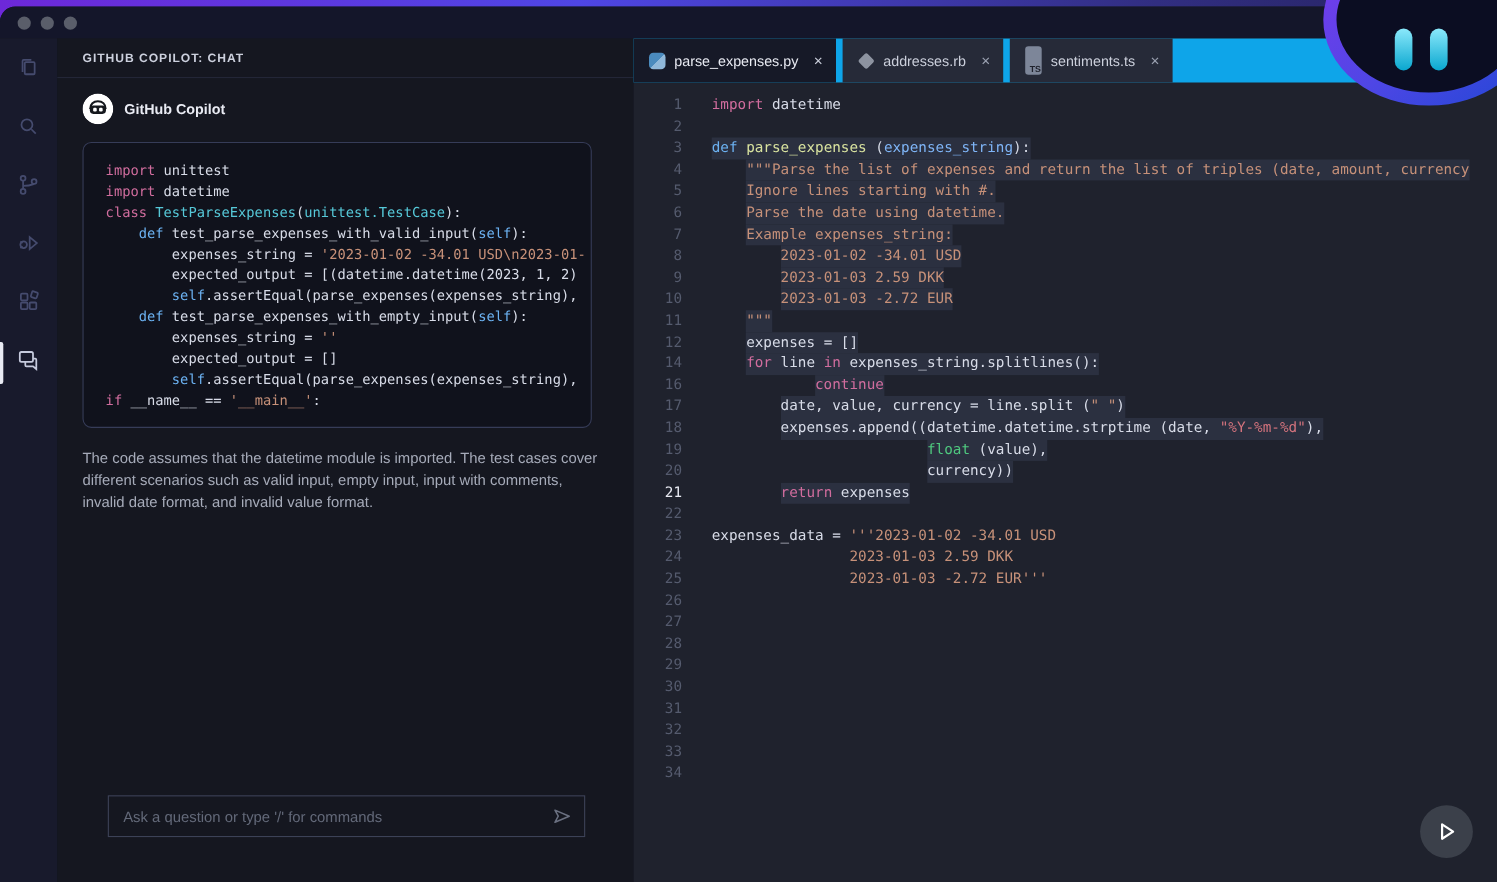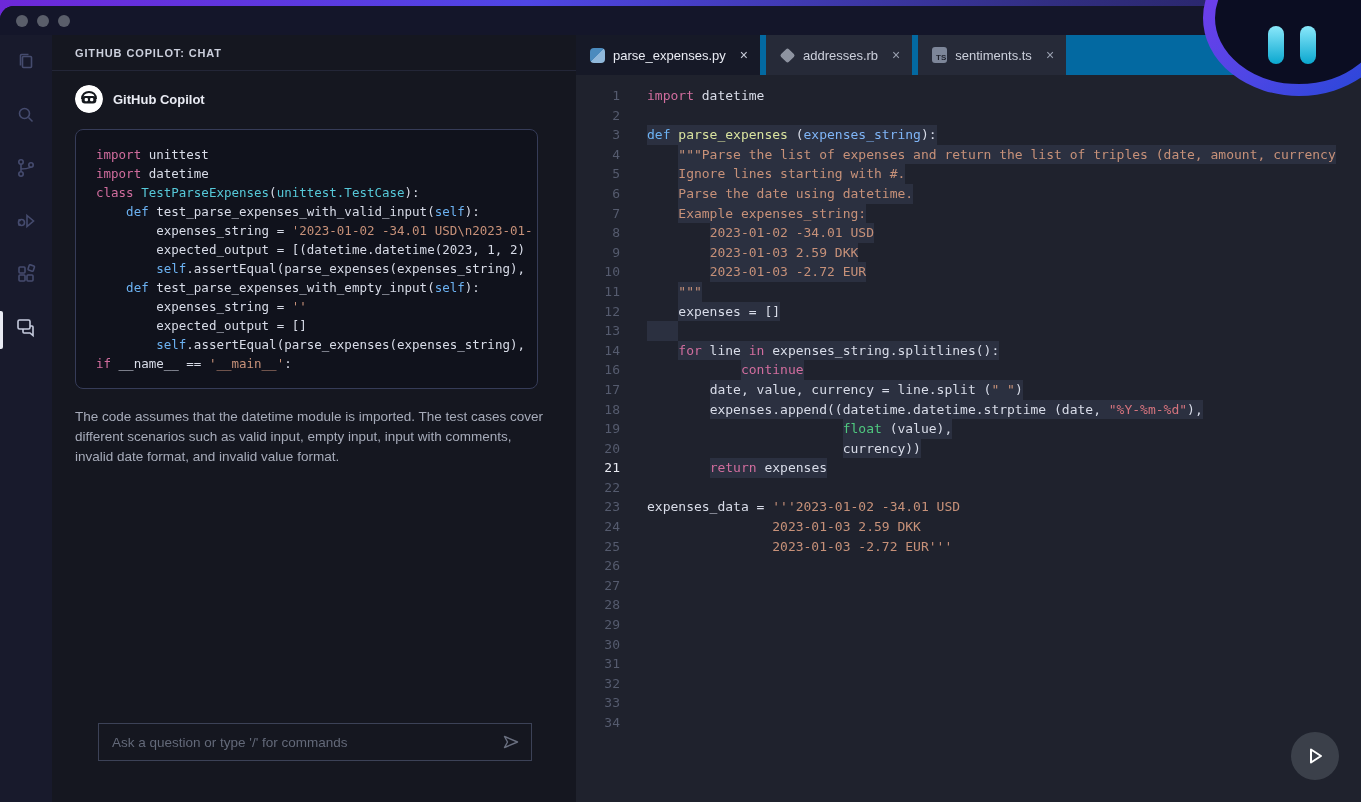--- a/index.html
+++ b/index.html
@@ -47,29 +47,29 @@
   
   .chat-inputwrap{margin:auto 22px 41px 23px;flex:0 0 auto;position:relative;}
   .chat-input{
     width:100%;box-sizing:border-box;height:38px;background:transparent;border:1px solid #3c4257;border-radius:0;
     color:#c7ccd8;font-size:13.5px;padding:0 40px 0 13px;outline:none;font-family:"Liberation Sans",sans-serif;
   }
   .chat-input::placeholder{color:#636979;}
   .send-icon{position:absolute;right:12px;top:10px;}
   
   .editor{flex:1;display:flex;flex-direction:column;min-width:0;background:#1f222d;}
-  .tabbar{height:40px;background:#0369a1;display:flex;flex:0 0 auto;}
+  .tabbar{height:40px;background:#0ea5e9;display:flex;flex:0 0 auto;}
   .tab{display:flex;align-items:center;gap:8px;padding:0 12px 0 14px;margin-right:6px;cursor:pointer;font-size:13px;}
   .tab.active{background:#161927;color:#e9ebf3;}
   .tab.inactive{background:#262a38;color:#ccd0dc;}
   .tab .close{margin-left:6px;font-size:14px;color:#9aa0b0;}
   .tab.active .close{color:#c9cdd9;}
   .icon-python{width:15px;height:15px;border-radius:4px;background:linear-gradient(135deg,#4b8bbe 50%,#90b8da 50%);}
   .icon-ruby{width:11px;height:11px;margin:2px;transform:rotate(45deg);border-radius:2px;background:#8d93a0;}
-  .icon-ts{width:15px;height:16px;border-radius:3px;background:#7d8699;color:#1f222d;font-size:8px;font-weight:700;display:flex;align-items:flex-end;justify-content:flex-end;padding:0 1px 1px 0;box-sizing:border-box;}
+  .icon-ts{width:15px;height:26px;border-radius:3px;background:#7d8699;color:#1f222d;font-size:8px;font-weight:700;display:flex;align-items:flex-end;justify-content:flex-end;padding:0 1px 1px 0;box-sizing:border-box;}
   
   .codearea{flex:1;padding-top:11px;overflow:hidden;font-family:"DejaVu Sans Mono",monospace;font-size:13px;line-height:19.6px;}
   .codearea .ln{display:flex;height:19.6px;}
   .gut{width:44px;flex:0 0 auto;text-align:right;color:#555b6e;user-select:none;}
   .ln.cur .gut{color:#e8eaf2;}
   .codearea .txt{white-space:pre;margin-left:27px;display:flex;min-width:0;}
   .sel{background:#2b3040;}
   .sel.full{flex:1;}
   
   .tk-kw{color:#d16d9e;}
@@ -276,24 +276,20 @@
             <span class="gut">10</span>
             <span class="txt"><span class="tk-ind">        </span><span class="sel"><span class="tk-str">2023-01-03 -2.72 EUR</span></span></span>
           </div>
           <div class="ln">
             <span class="gut">11</span>
             <span class="txt"><span class="tk-ind">    </span><span class="sel"><span class="tk-str">"""</span></span></span>
           </div>
           <div class="ln">
             <span class="gut">12</span>
             <span class="txt"><span class="tk-ind">    </span><span class="sel"><span class="tk-pl">expenses = []</span></span></span>
-          </div>
-          <div class="ln">
-            <span class="gut">13</span>
-            <span class="txt"><span class="sel">    </span></span>
           </div>
           <div class="ln">
             <span class="gut">14</span>
             <span class="txt"><span class="tk-ind">    </span><span class="sel"><span class="tk-kw">for</span><span class="tk-pl"> line </span><span class="tk-kw">in</span><span class="tk-pl"> expenses_string.splitlines():</span></span></span>
           </div>
           <div class="ln">
             <span class="gut">16</span>
             <span class="txt"><span class="tk-ind">            </span><span class="sel"><span class="tk-kw">continue</span></span></span>
           </div>
           <div class="ln">

